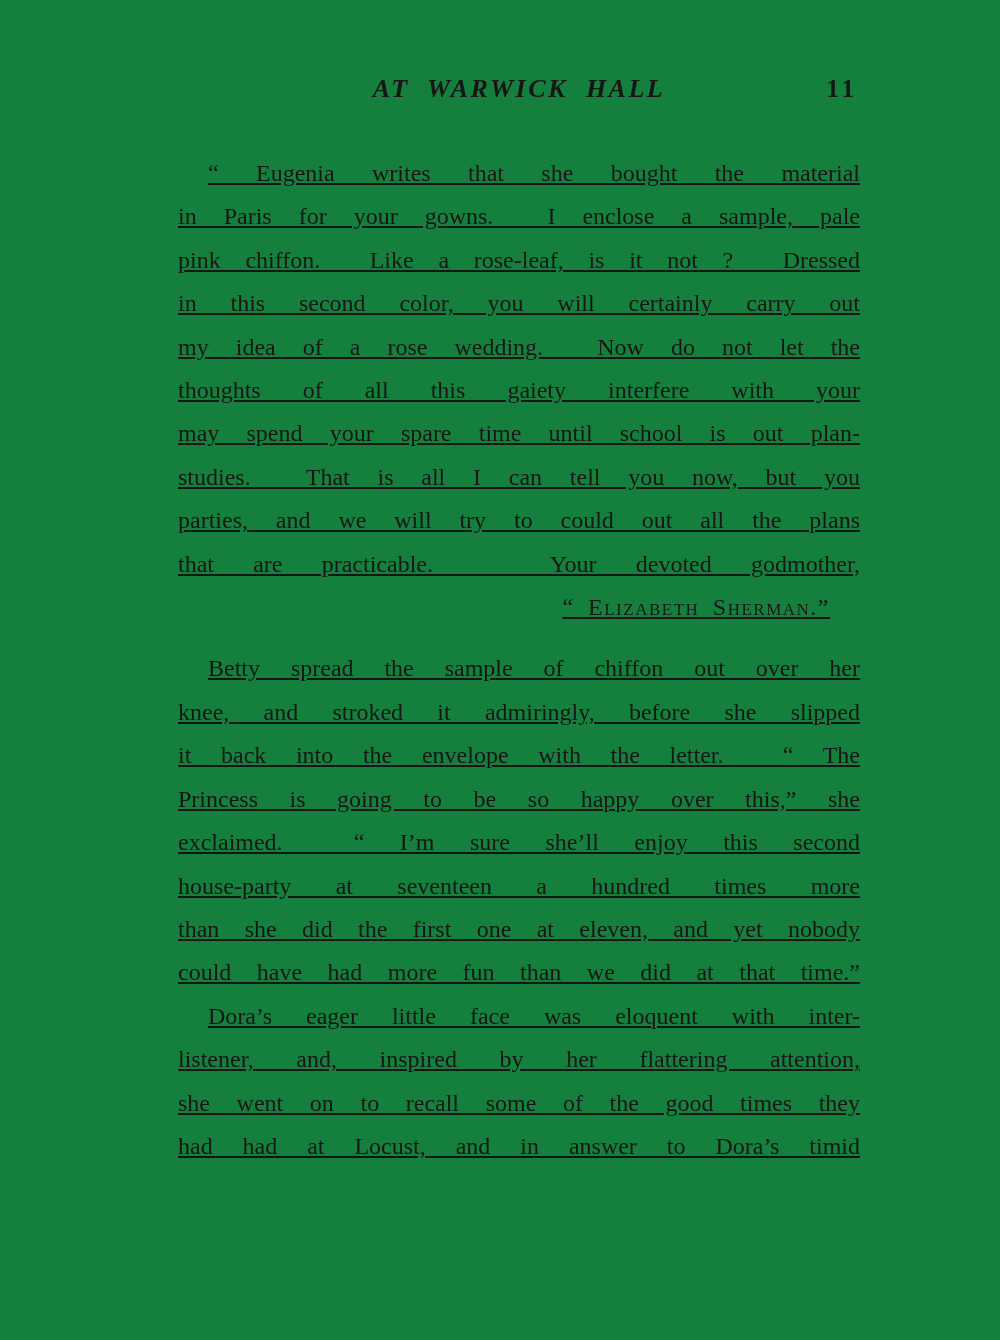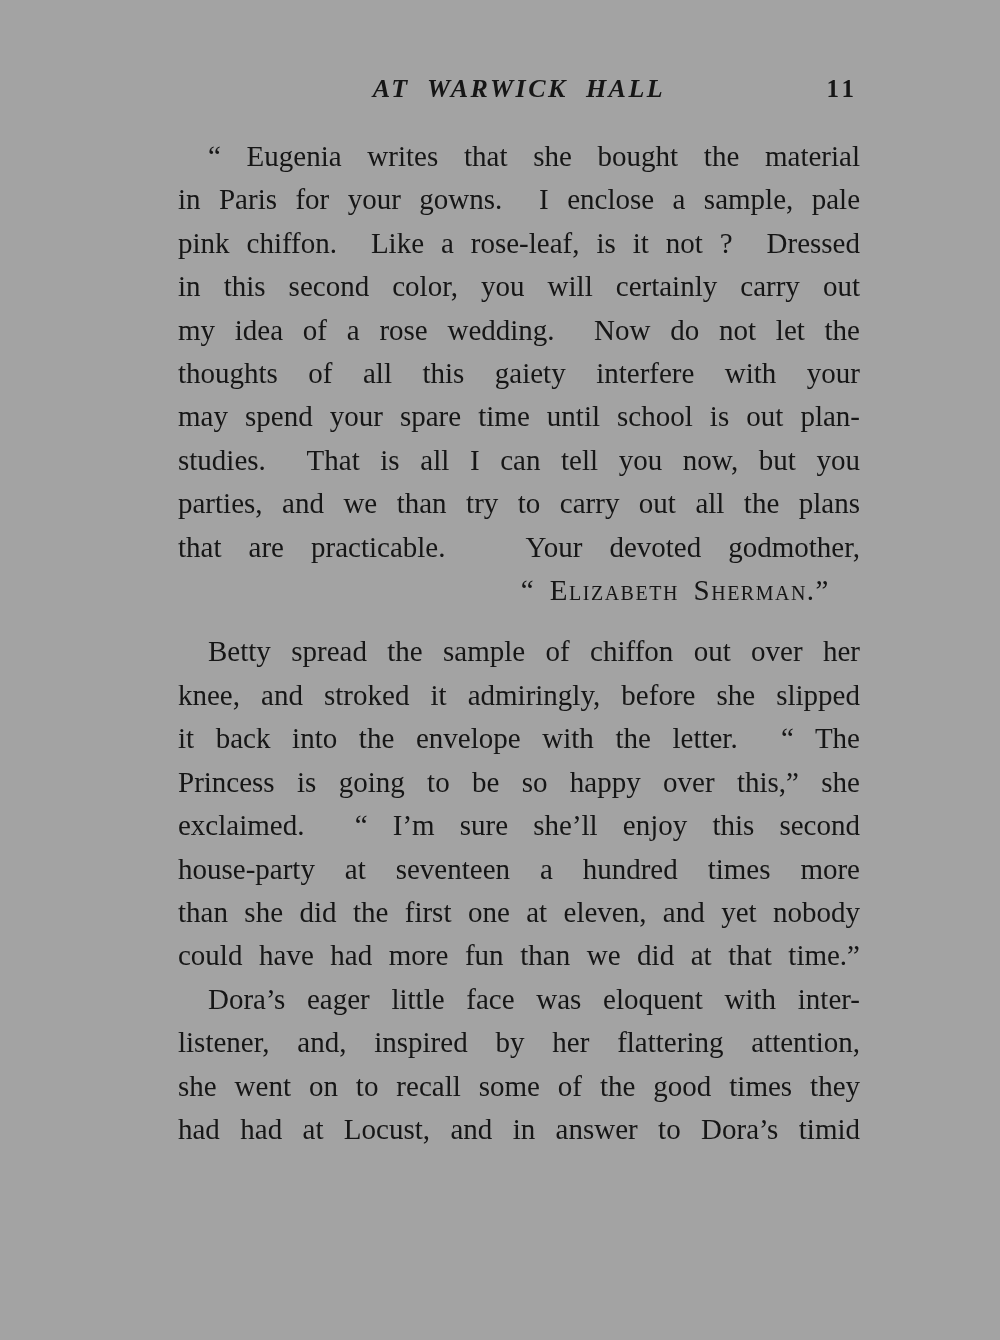--- a/index.html
+++ b/index.html
@@ -11,21 +11,21 @@
     height: 1340px;
     background: #ffffff;
     color: #161616;
     font-family: "Liberation Serif", serif;
     overflow: hidden;
   }
   .page {
     position: relative;
     width: 1000px;
     height: 1340px;
-    background: #a3a3a3;
+    background: #15803d;
   }
   .running-header {
     position: absolute;
     top: 74px;
     left: 178px;
     width: 682px;
     height: 34px;
   }
   .header-title {
     position: absolute;
@@ -43,25 +43,26 @@
     position: absolute;
     right: 2px;
     top: 1px;
     font-weight: bold;
     font-size: 25px;
     letter-spacing: 4px;
     margin-left: 16px;
   }
   .text-body {
     position: absolute;
-    top: 135px;
+    top: 152px;
     left: 178px;
     width: 682px;
-    font-size: 29px;
+    font-size: 24px;
     line-height: 43.4px;
+    text-decoration: underline;
   }
   .paragraph.spaced {
     margin-top: 18px;
   }
   .line {
     white-space: pre-wrap;
     text-align: justify;
     text-align-last: justify;
   }
   .line.indent {
@@ -87,21 +88,21 @@
   <main class="text-body">
       <div class="paragraph">
         <div class="line indent">“ Eugenia writes that she bought the material</div>
         <div class="line">in Paris for your gowns.  I enclose a sample, pale</div>
         <div class="line">pink chiffon.  Like a rose-leaf, is it not ?  Dressed</div>
         <div class="line">in this second color, you will certainly carry out</div>
         <div class="line">my idea of a rose wedding.  Now do not let the</div>
         <div class="line">thoughts of all this gaiety interfere with your</div>
         <div class="line">may spend your spare time until school is out plan-</div>
         <div class="line">studies.  That is all I can tell you now, but you</div>
-        <div class="line">parties, and we than try to carry out all the plans</div>
+        <div class="line">parties, and we will try to could out all the plans</div>
         <div class="line">that are practicable.   Your devoted godmother,</div>
         <div class="line signature">“ Elizabeth Sherman.”</div>
       </div>
       <div class="paragraph spaced">
         <div class="line indent">Betty spread the sample of chiffon out over her</div>
         <div class="line">knee, and stroked it admiringly, before she slipped</div>
         <div class="line">it back into the envelope with the letter.  “ The</div>
         <div class="line">Princess is going to be so happy over this,” she</div>
         <div class="line">exclaimed.  “ I’m sure she’ll enjoy this second</div>
         <div class="line">house-party at seventeen a hundred times more</div>

